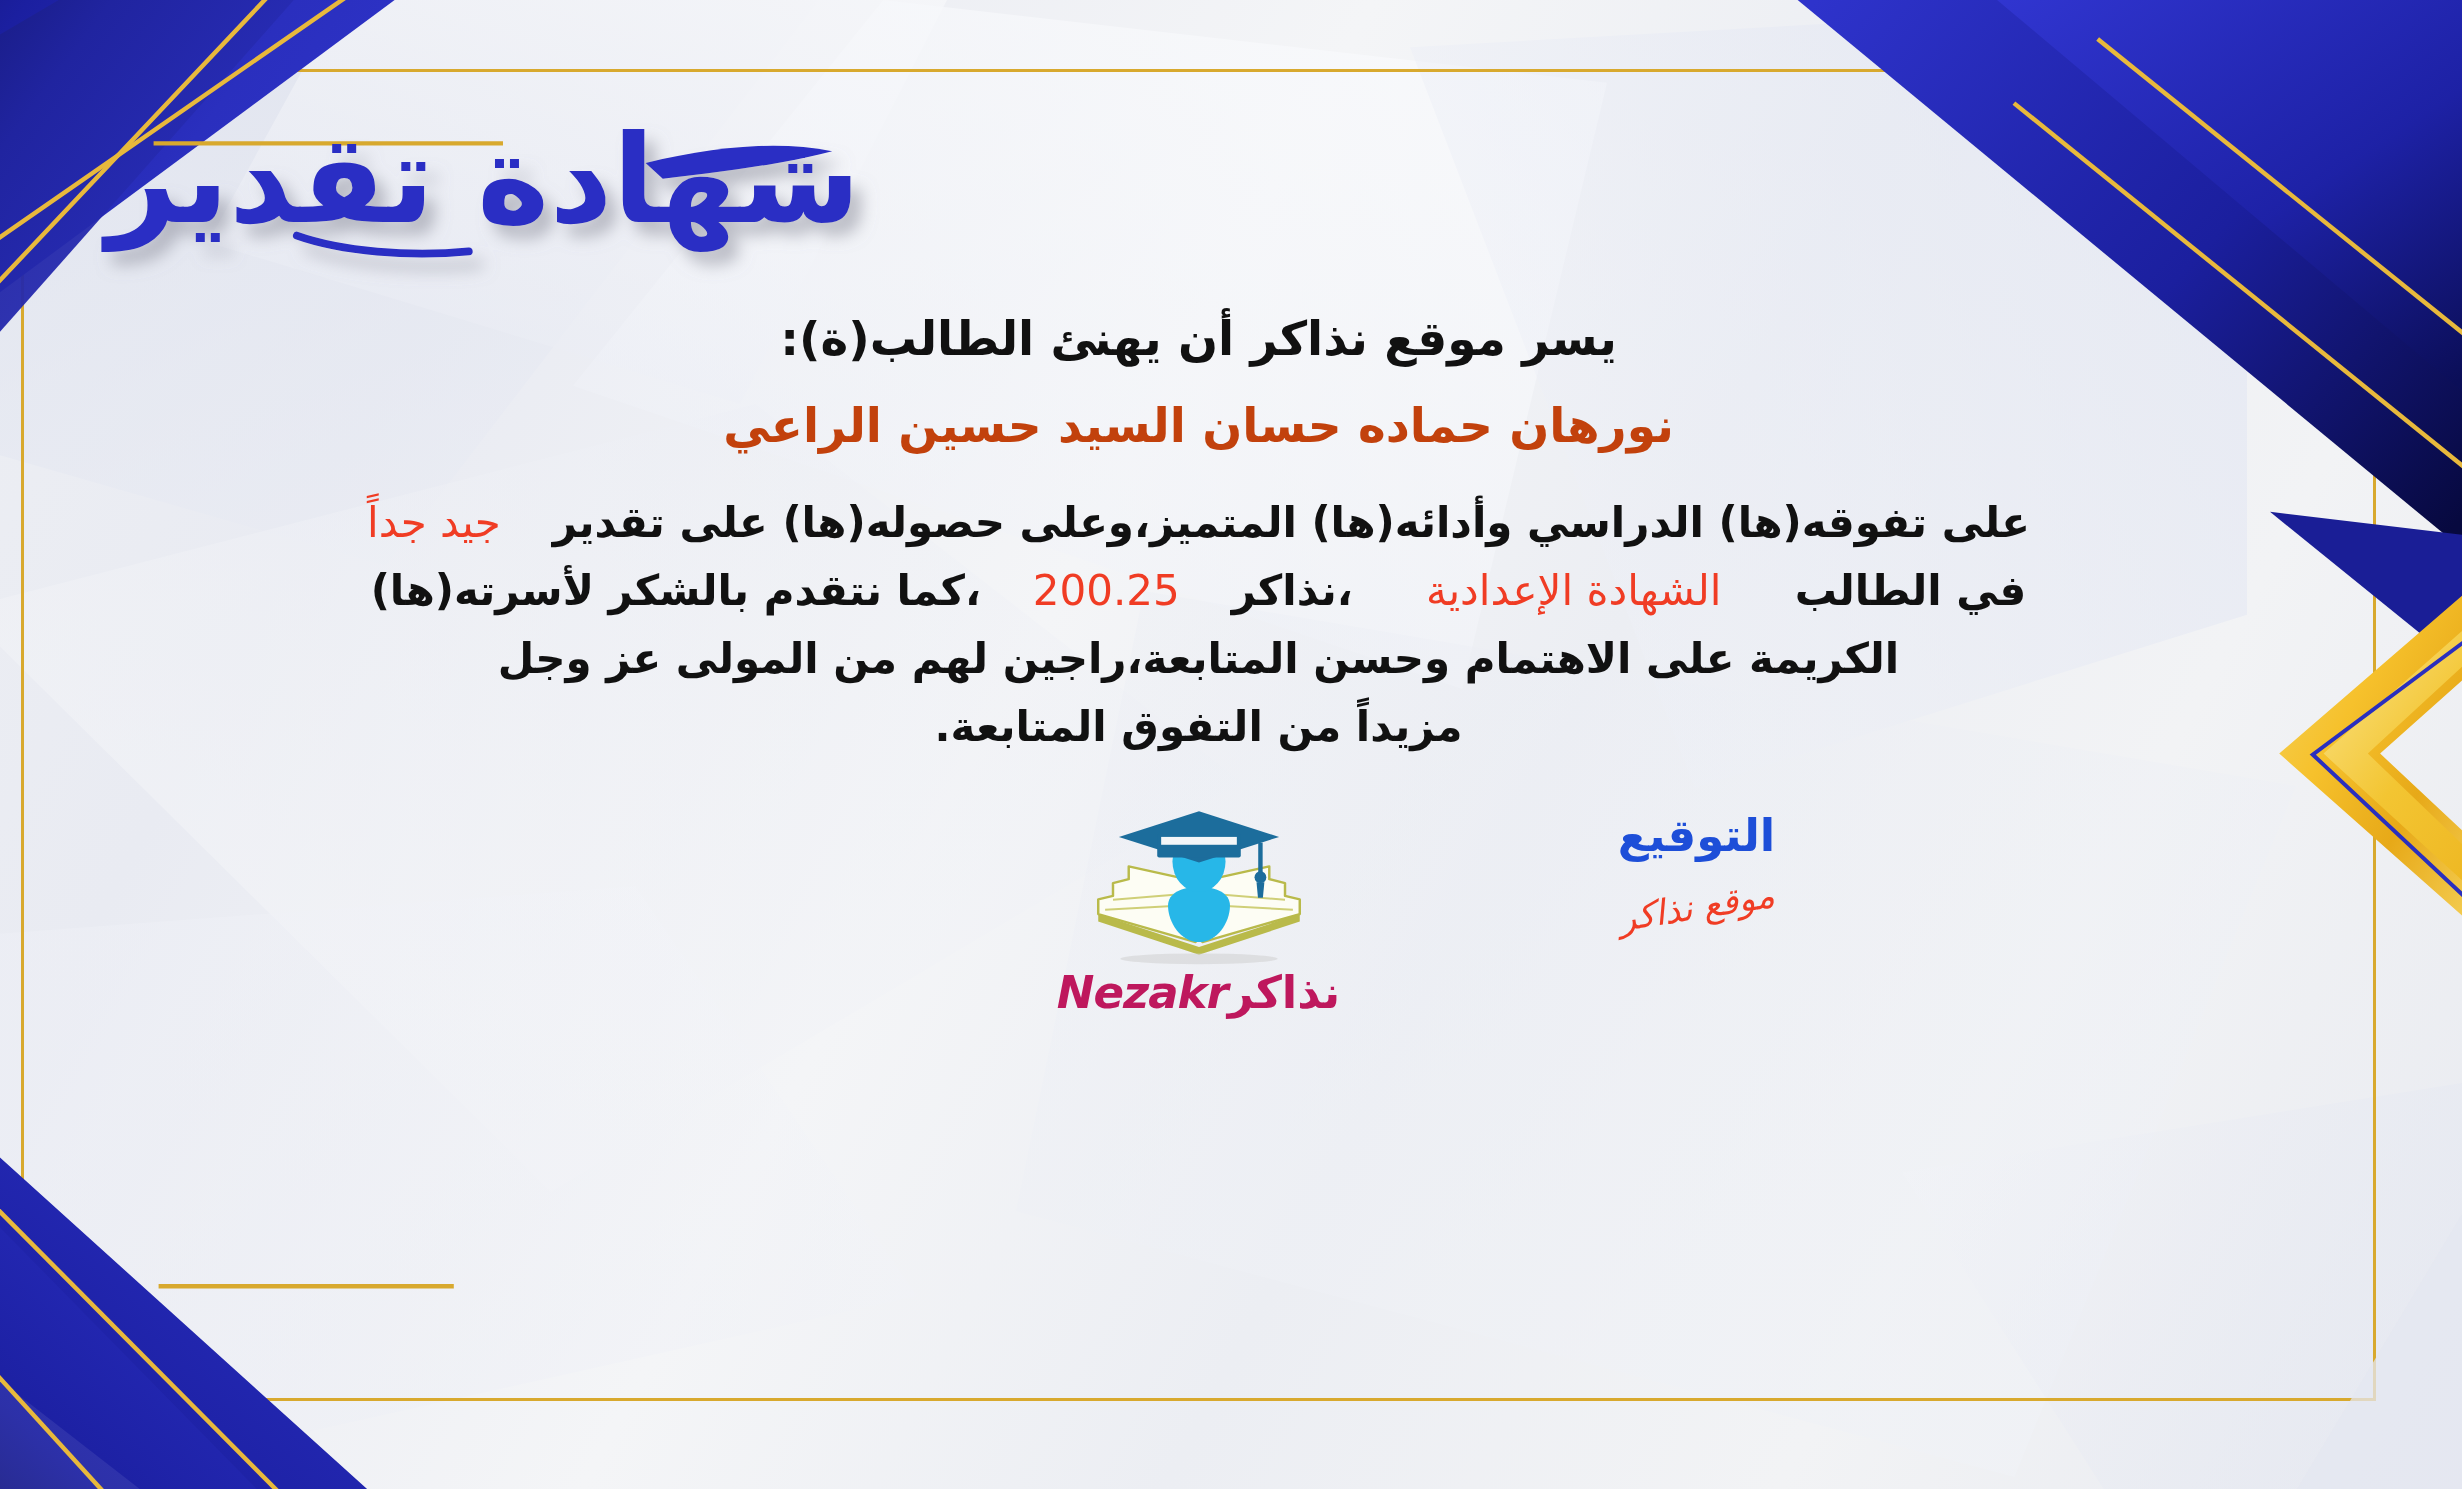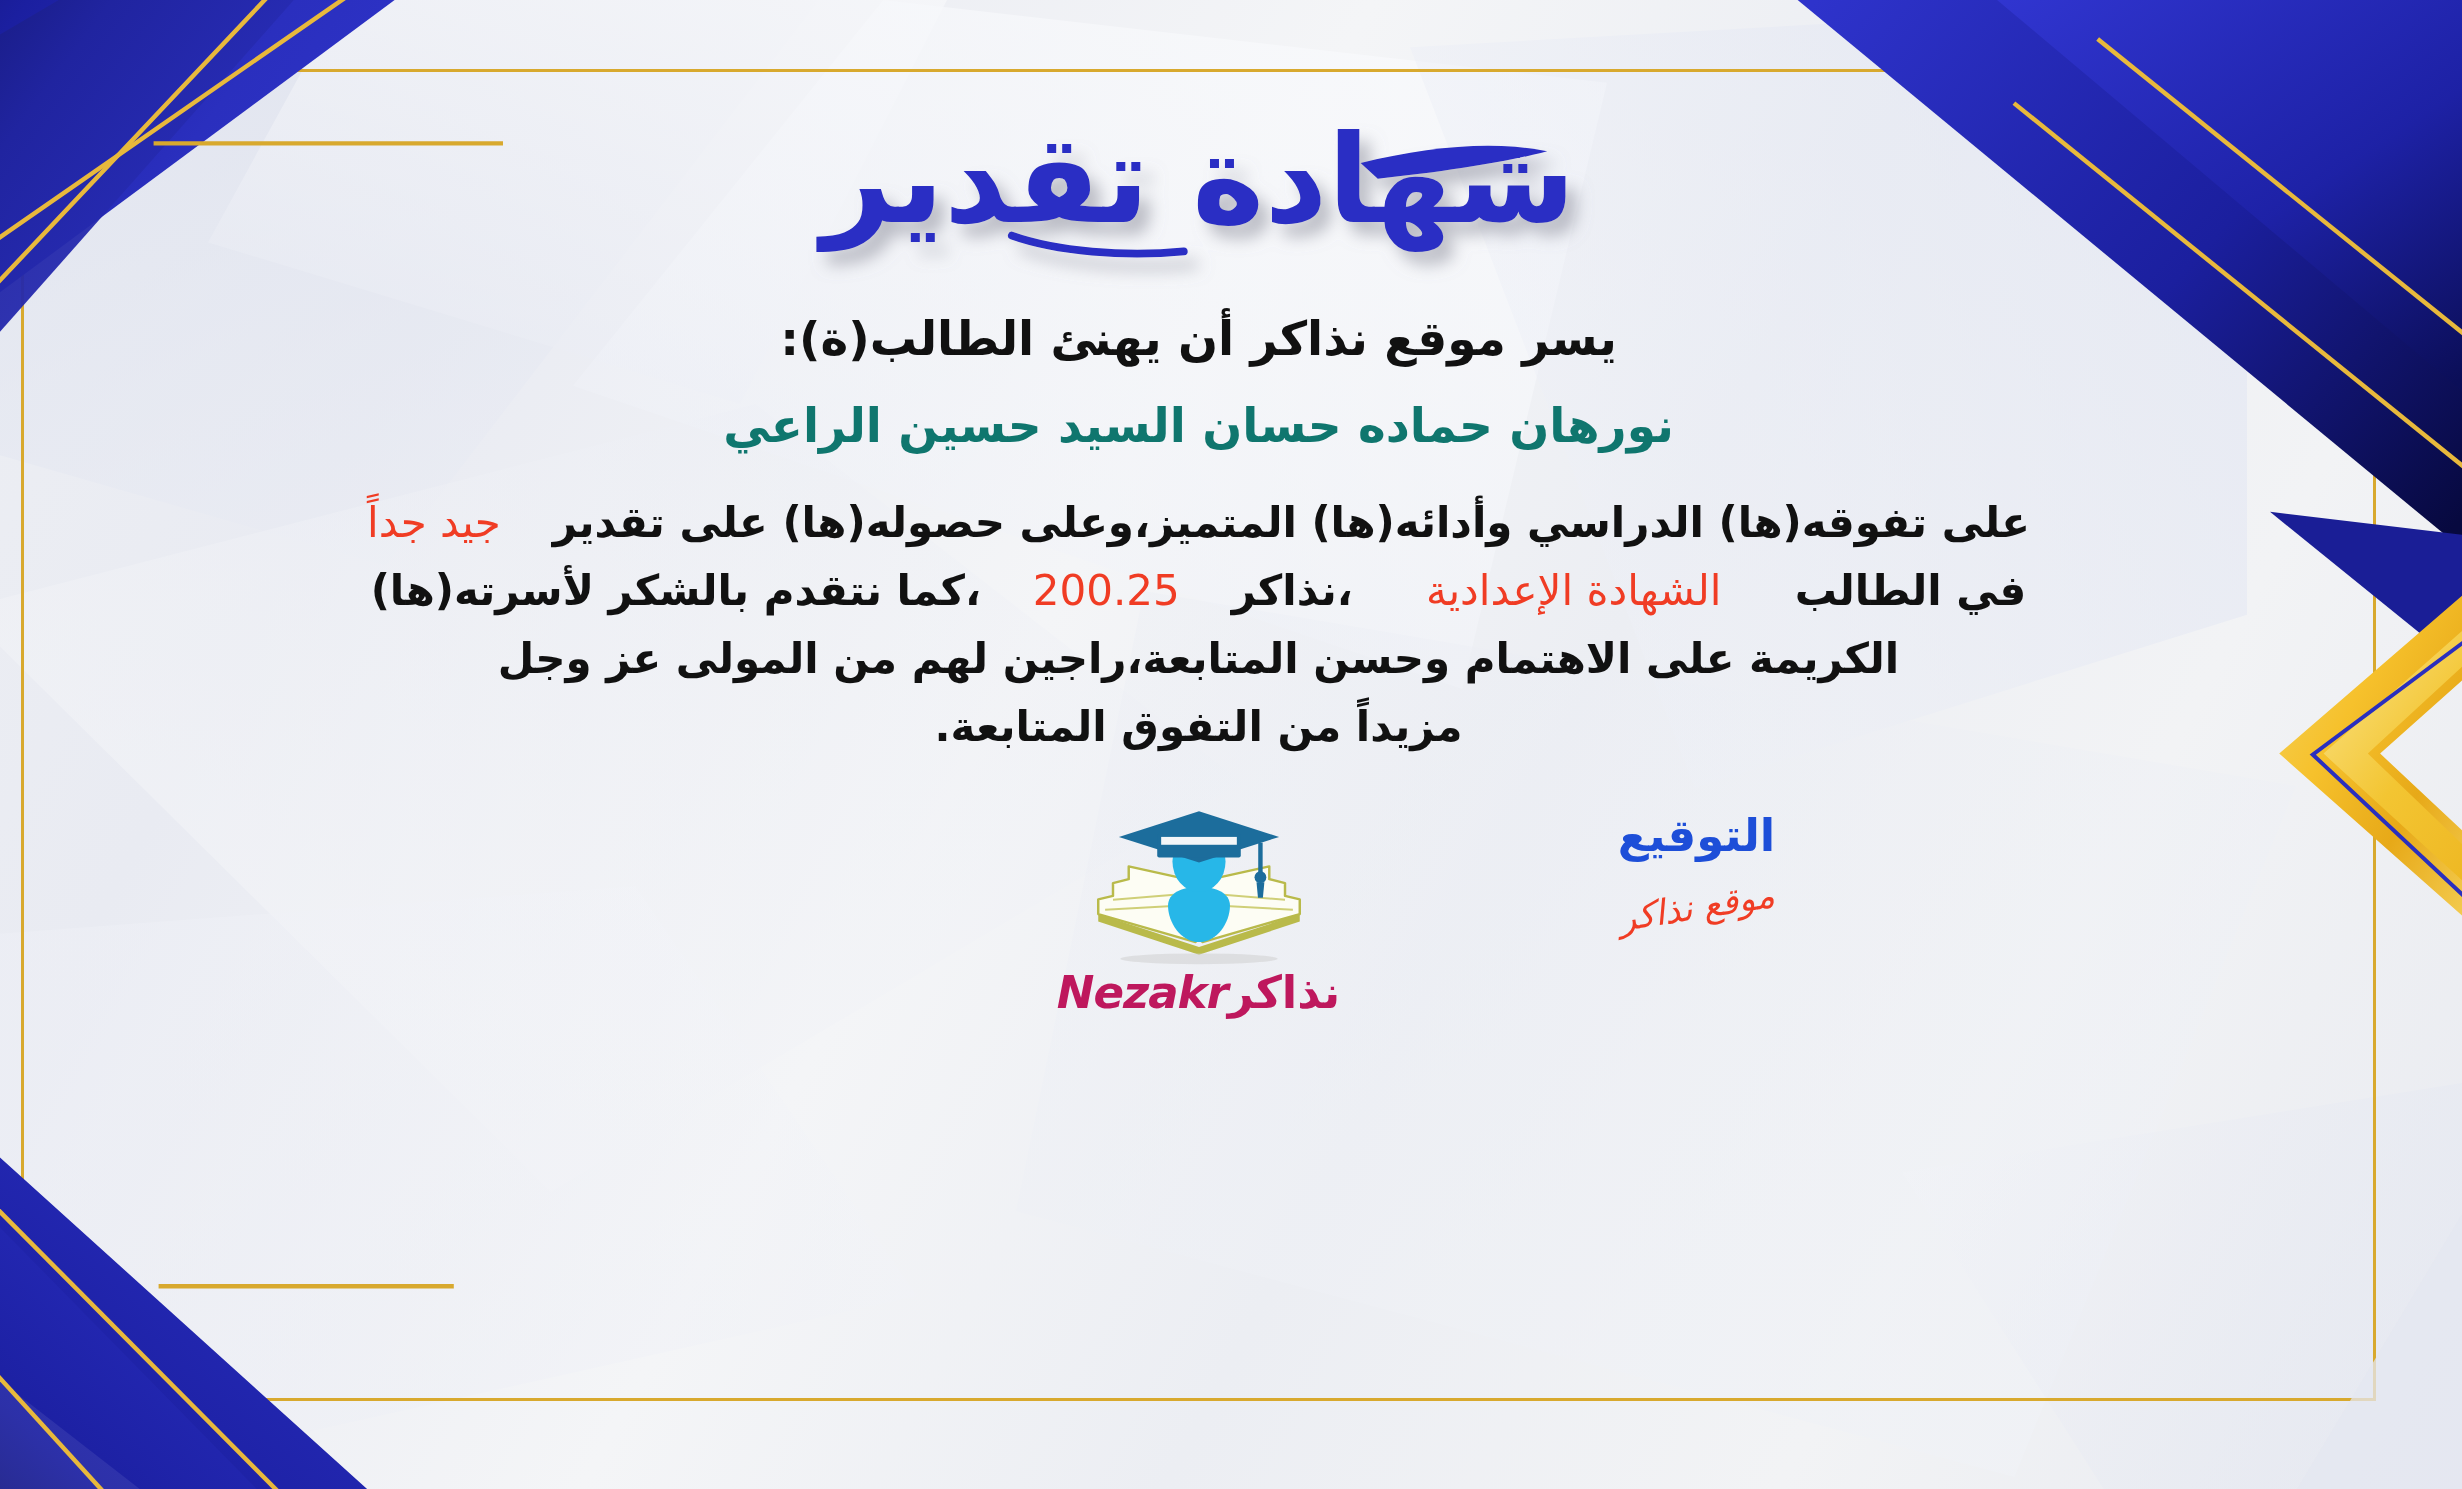--- a/index.html
+++ b/index.html
@@ -87,21 +87,21 @@
   .corner-br { right: -14.8px; bottom: -44px; width: 443px;  height: 345px; }
   .corner-gold-right { right: -34px; top: 537px; width: 404px; height: 443px; }
 
   
   .content {
     position: absolute;
     left: 187px; right: 86px; top: 69px; bottom: 89px;
     z-index: 8;
     display: flex;
     flex-direction: column;
-    align-items: center;
+    align-items: flex-end;
     padding: 19.7px 44px 0 44px;
   }
 
   .title {
     margin-top: 4.9px;
     height: 187px;
     display: flex;
     align-items: center;
     justify-content: center;
   }
@@ -125,21 +125,21 @@
     font-size: 47px;
     font-weight: 600;
     letter-spacing: 0.2px;
     line-height: 1.25;
     margin-bottom: 29.5px;
   }
 
   .student-name {
     font-size: 47px;
     font-weight: 700;
-    color: #0f766e;
+    color: #c2410c;
     line-height: 1.2;
     margin-bottom: 34px;
   }
 
   .para {
     font-size: 42px;
     font-weight: 600;
     line-height: 1.62;
     color: #111111;
   }

